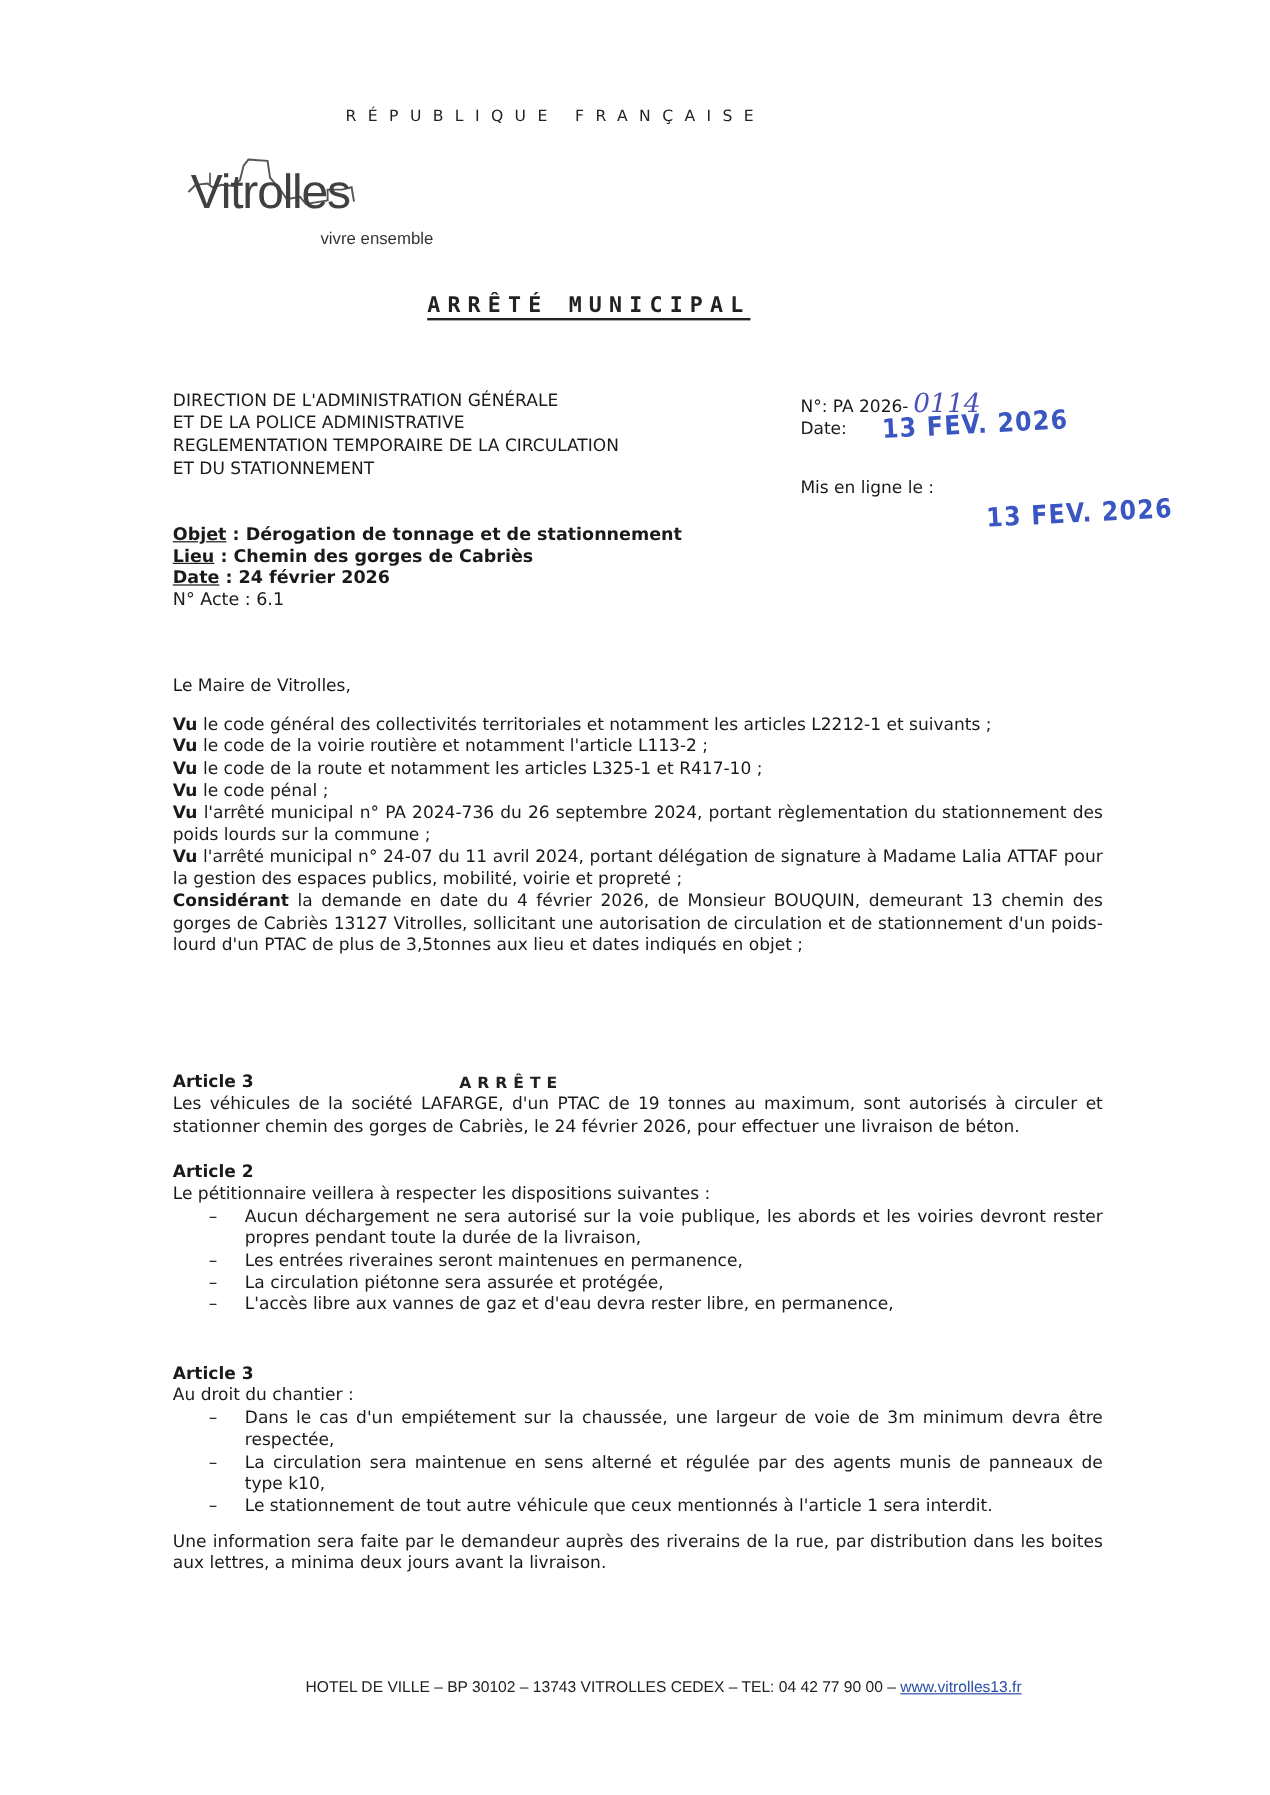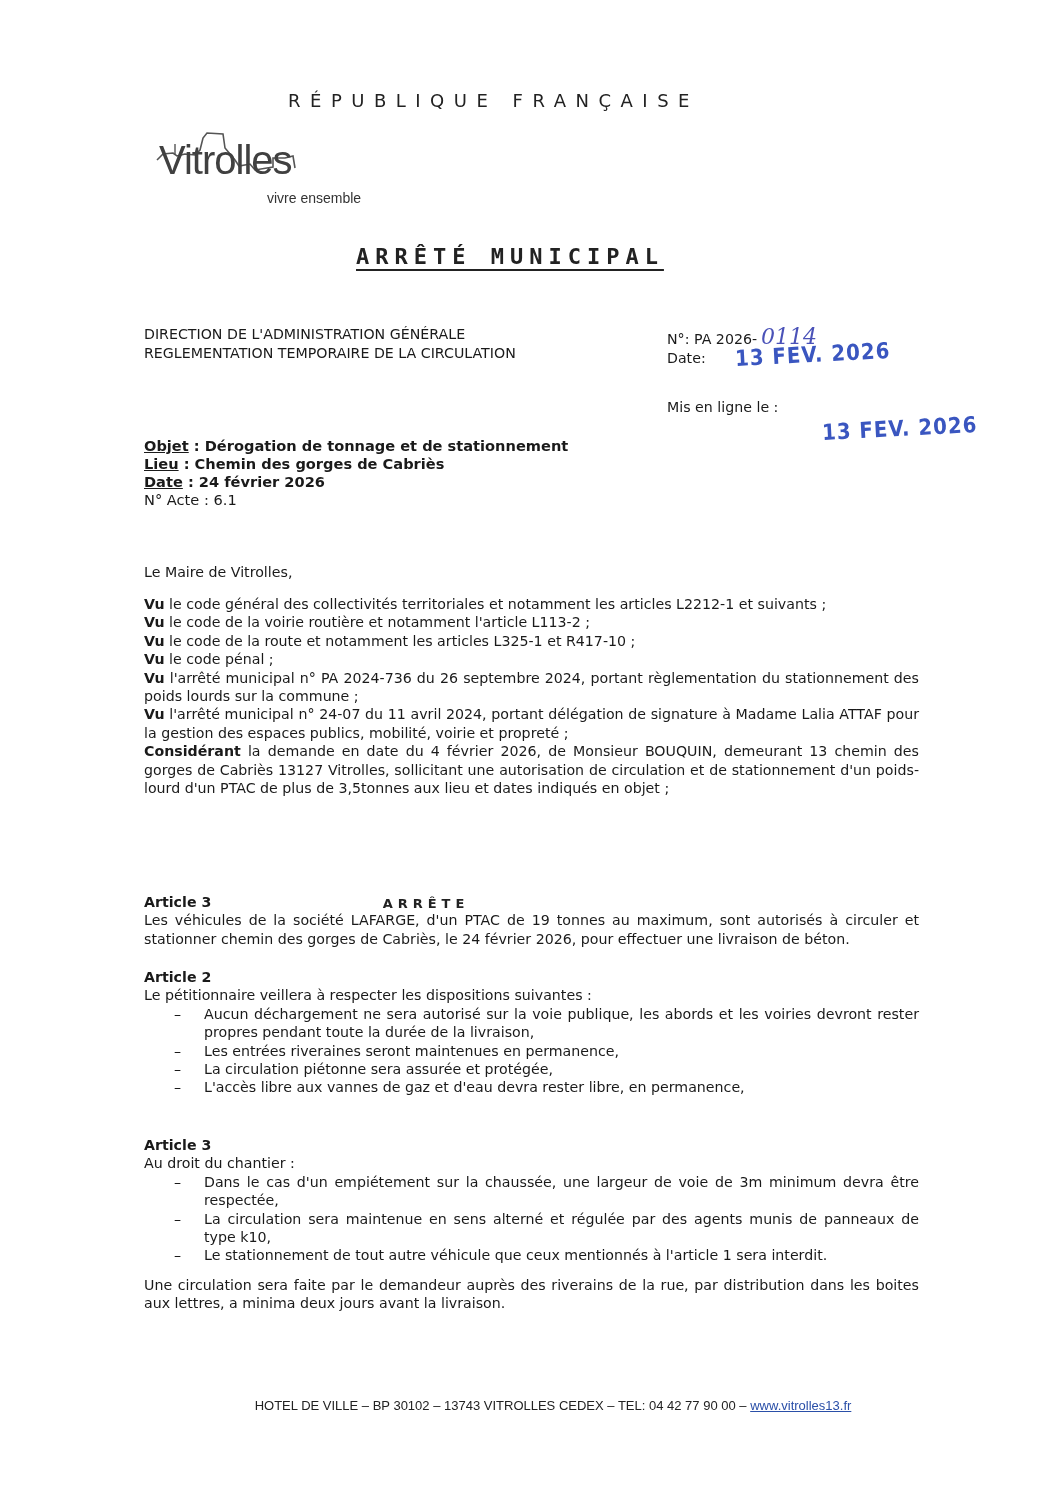--- a/index.html
+++ b/index.html
@@ -1,24 +1,24 @@
 <!DOCTYPE html>
 <html><head>
 <meta charset="utf-8">
 <style>
   html, body { margin: 0; padding: 0; background: #ffffff; }
   body { width: 1058px; height: 1496px; position: relative; overflow: hidden;
          font-family: "DejaVu Sans", sans-serif; color: #1a1a1a; }
   .abs { position: absolute; }
-  .republique { left: 288px; top: 90px; font-size: 18px; letter-spacing: 9.5px; font-family: "DejaVu Sans", sans-serif; color: #222; white-space: nowrap; }
+  .republique { left: 288px; top: 90px; font-size: 13px; letter-spacing: 9.5px; font-family: "DejaVu Sans", sans-serif; color: #222; white-space: nowrap; }
   .logo { left: 155px; top: 118px; width: 240px; height: 100px; }
   .logo-word { position: absolute; left: 4px; top: 22px; font-family: "Liberation Sans", sans-serif; font-size: 40px; color: #404040; letter-spacing: -1px; line-height: 1; }
   .logo-tag { position: absolute; left: 112px; top: 72px; font-family: "Liberation Sans", sans-serif; font-size: 14px; color: #333; }
   .logo-skyline { position: absolute; left: 0; top: 0; }
-  .title { left: 356px; top: 244px; font-family: "DejaVu Sans Mono", monospace; font-weight: bold; font-size: 22px; letter-spacing: 6px; text-decoration: underline; text-underline-offset: 5px; text-decoration-thickness: 2px; color: #222; white-space: nowrap; }
+  .title { left: 356px; top: 244px; font-family: "DejaVu Sans Mono", monospace; font-weight: bold; font-size: 18px; letter-spacing: 6px; text-decoration: underline; text-underline-offset: 5px; text-decoration-thickness: 2px; color: #222; white-space: nowrap; }
   .dept { left: 144px; top: 325px; font-size: 14.2px; line-height: 19px; color: #1a1a1a; }
   .dept div { white-space: nowrap; }
   .ref { left: 667px; top: 327px; font-size: 14.2px; line-height: 19px; color: #1a1a1a; }
   .handwritten { color: #4a52b8; font-family: "DejaVu Serif", serif; font-size: 22px; font-style: italic; margin-left: 4px; }
   .stamp { color: #3a56c0; font-family: "DejaVu Sans Condensed", "DejaVu Sans", sans-serif; font-weight: bold; font-size: 22px; letter-spacing: 1px; transform: rotate(-3deg); transform-origin: left center; white-space: nowrap; }
   .stamp1 { left: 735px; top: 346px; }
   .stamp2 { left: 822px; top: 420px; }
   .online { left: 667px; top: 399px; font-size: 14.2px; color: #1a1a1a; }
   .meta { left: 144px; top: 437px; font-size: 14.6px; line-height: 18px; }
   .meta .b { font-weight: bold; }
@@ -51,21 +51,23 @@
     <line x1="20" y1="26" x2="20" y2="36" stroke="#555" stroke-width="1.4"></line>
   </svg>
   <div class="logo-word">Vitrolles</div>
   <div class="logo-tag">vivre ensemble</div>
 </div>
 
 <div class="abs title">ARRÊTÉ MUNICIPAL</div>
 
 <div class="abs dept">
   <div>DIRECTION DE L'ADMINISTRATION  GÉNÉRALE</div>
+  <div>ET DE LA POLICE ADMINISTRATIVE</div>
   <div>REGLEMENTATION TEMPORAIRE DE LA CIRCULATION</div>
+  <div>ET DU STATIONNEMENT</div>
 </div>
 
 <div class="abs ref">
   <div><span>N°: PA 2026-</span><span class="handwritten">0114</span></div>
   <div>Date:</div>
 </div>
 <div class="abs stamp stamp1">13 FEV. 2026</div>
 <div class="abs online">Mis en ligne le :</div>
 <div class="abs stamp stamp2">13 FEV. 2026</div>
 
@@ -109,17 +111,17 @@
 <div class="abs body-text art3">
   <div class="art-title">Article 3</div>
   <p>Au droit du chantier :</p>
   <ul class="dash">
     <li>Dans le cas d'un empiétement sur la chaussée, une largeur de voie de 3m minimum devra être respectée,</li>
     <li>La circulation sera maintenue en sens alterné et régulée par des agents munis de panneaux de type k10,</li>
     <li>Le stationnement de tout autre véhicule que ceux mentionnés à l'article 1 sera interdit.</li>
   </ul>
 </div>
 
-<div class="abs body-text closing">Une circulation sera faite par le demandeur auprès des riverains de la rue, par distribution dans les boites aux lettres, a minima deux jours avant la livraison.</div>
+<div class="abs body-text closing">Une information sera faite par le demandeur auprès des riverains de la rue, par distribution dans les boites aux lettres, a minima deux jours avant la livraison.</div>
 
 <div class="abs footer">
   <span>HOTEL DE VILLE – BP 30102 – 13743 VITROLLES CEDEX – TEL: 04 42 77 90 00 – </span><a>www.vitrolles13.fr</a>
 </div>
 
 </body></html>

